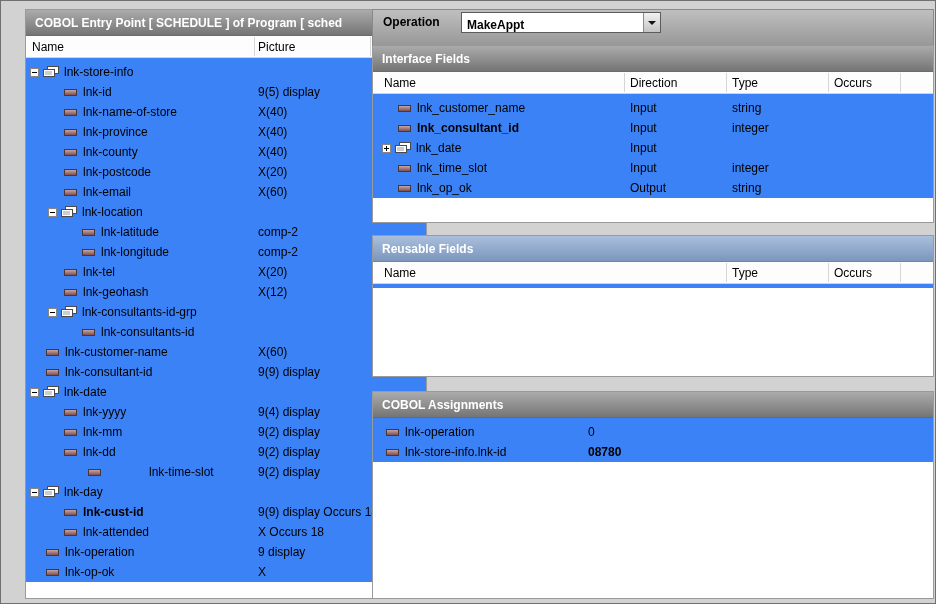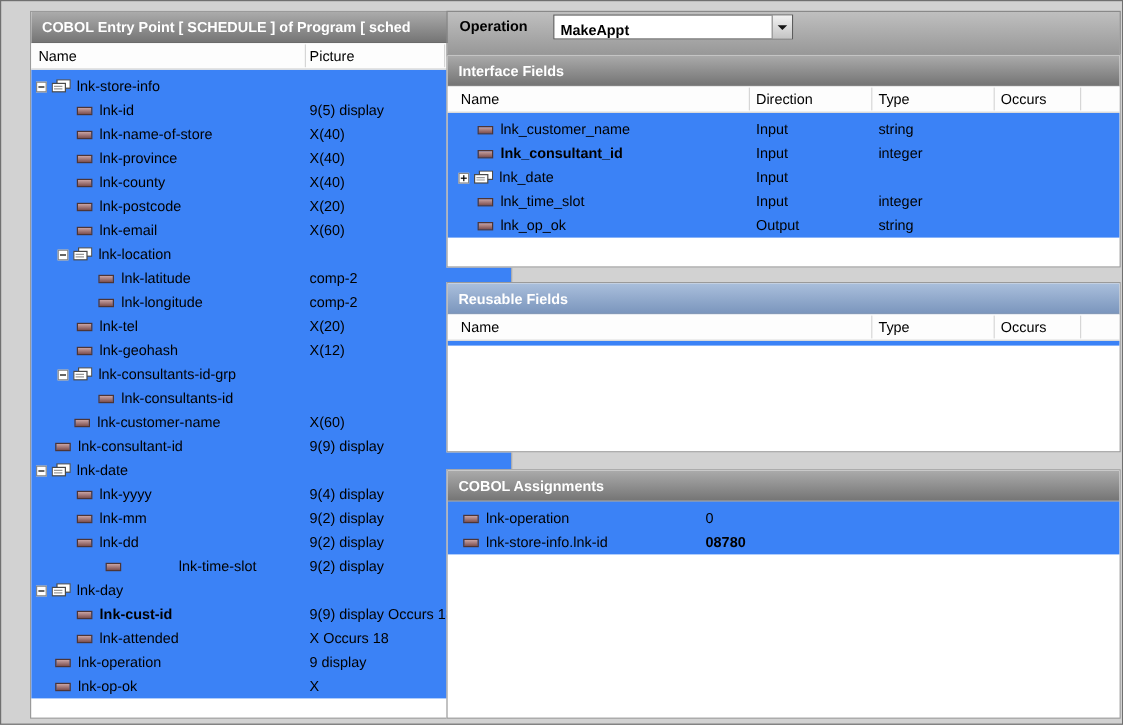--- a/index.html
+++ b/index.html
@@ -203,21 +203,21 @@
         <div class="tpic"></div>
       </div>
       <div class="trow">
         <span style="display: flex; align-items: center; padding-left: 40px;">
           <span class="tspacer"></span>
           <span class="licon"></span>
           <span class="tlabel">lnk-consultants-id</span>
         </span>
       </div>
       <div class="trow">
-        <span style="display: flex; align-items: center; padding-left: 20px;">
+        <span style="display: flex; align-items: center; padding-left: 4px;">
           <span class="tspacer"></span>
           <span class="licon"></span>
           <span class="tlabel">lnk-customer-name</span>
         </span>
         <div class="tpic">X(60)</div>
       </div>
       <div class="trow">
         <span style="display: flex; align-items: center; padding-left: 4px;">
           <span class="tspacer"></span>
           <span class="licon"></span>

